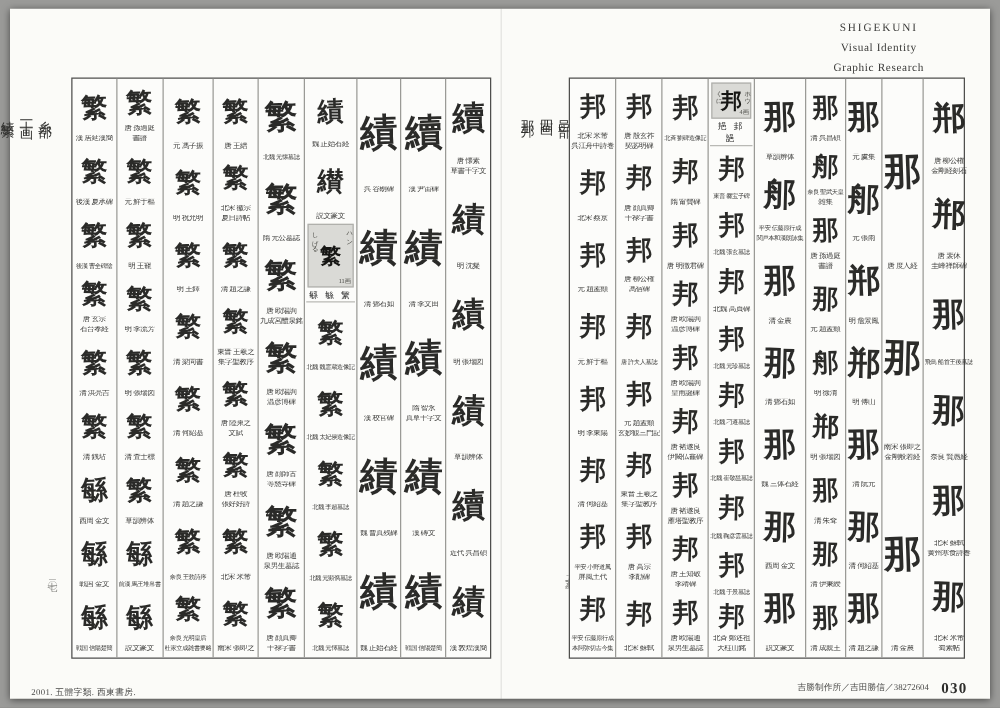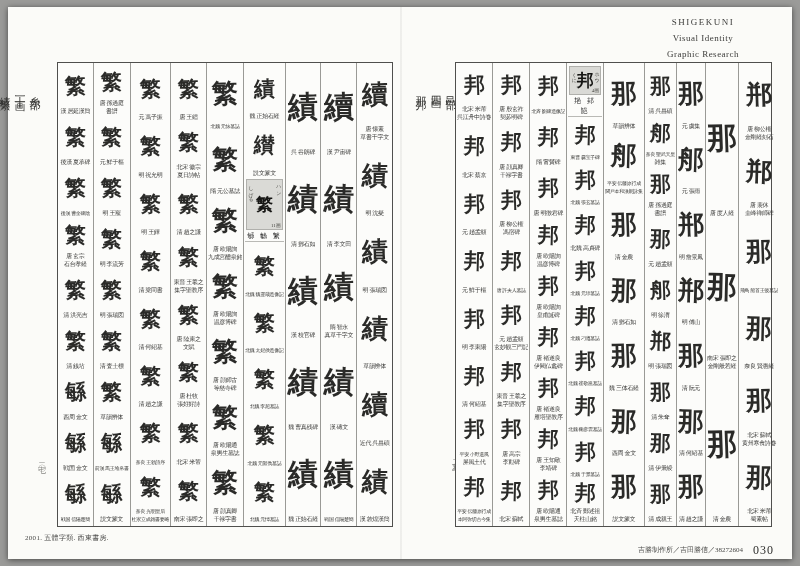--- a/index.html
+++ b/index.html
@@ -36,24 +36,24 @@
   .hwbox{position:relative;background:#dadad6;border:.5px solid #b0b0ac;margin:1px;flex:1;
          display:flex;align-items:center;justify-content:center;}
   .hwg{font-size:17px;font-weight:bold;color:#161614;}
   .hwread{position:absolute;top:2px;font-size:5px;color:#44443f;writing-mode:vertical-rl;
           text-orientation:upright;line-height:5px;}
   .hwread.l{left:1px;} .hwread.r{right:1px;}
   .hwstk{position:absolute;right:1px;bottom:1px;font-size:5px;color:#44443f;}
   .hwvar{font-size:7px;text-align:center;color:#222;letter-spacing:2px;line-height:10px;
          border-bottom:.5px solid #b9b9b5;}
   
-  .foot-cite{position:absolute;left:17px;bottom:16px;font-size:7px;color:#4a4a48;letter-spacing:.3px;}
+  .foot-cite{position:absolute;left:17px;bottom:0;font-size:7px;color:#4a4a48;letter-spacing:.3px;}
   .foot-credit{position:absolute;bottom:4px;left:585px;width:150px;text-align:right;
                font-size:7px;color:#4a4a48;}
-  .foot-page{position:absolute;bottom:1px;left:745px;font-size:12px;font-weight:normal;color:#2d2d2b;
+  .foot-page{position:absolute;bottom:1px;left:745px;font-size:12px;font-weight:bold;color:#2d2d2b;
              letter-spacing:1px;}
   
   .col .cell:nth-child(odd) .glyph{transform:rotate(-2deg);}
   .col .cell:nth-child(even) .glyph{transform:rotate(1.5deg);}
 </style>
 </head>
 <body>
 
 <div class="canvas">
   <div class="spread">

